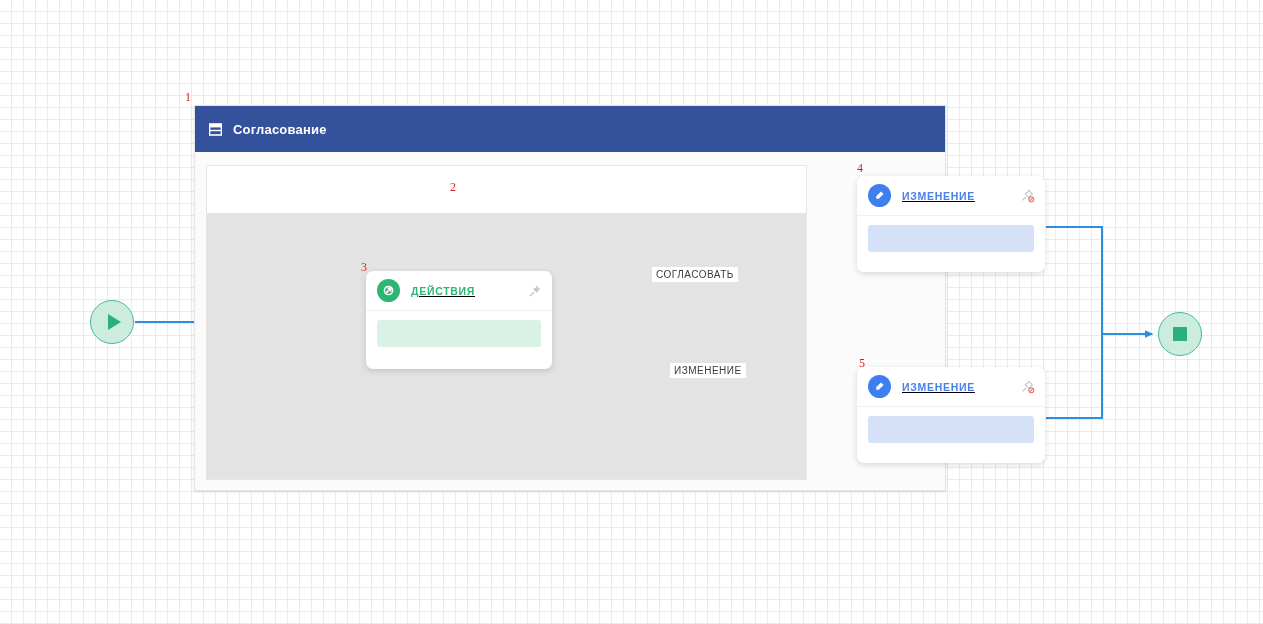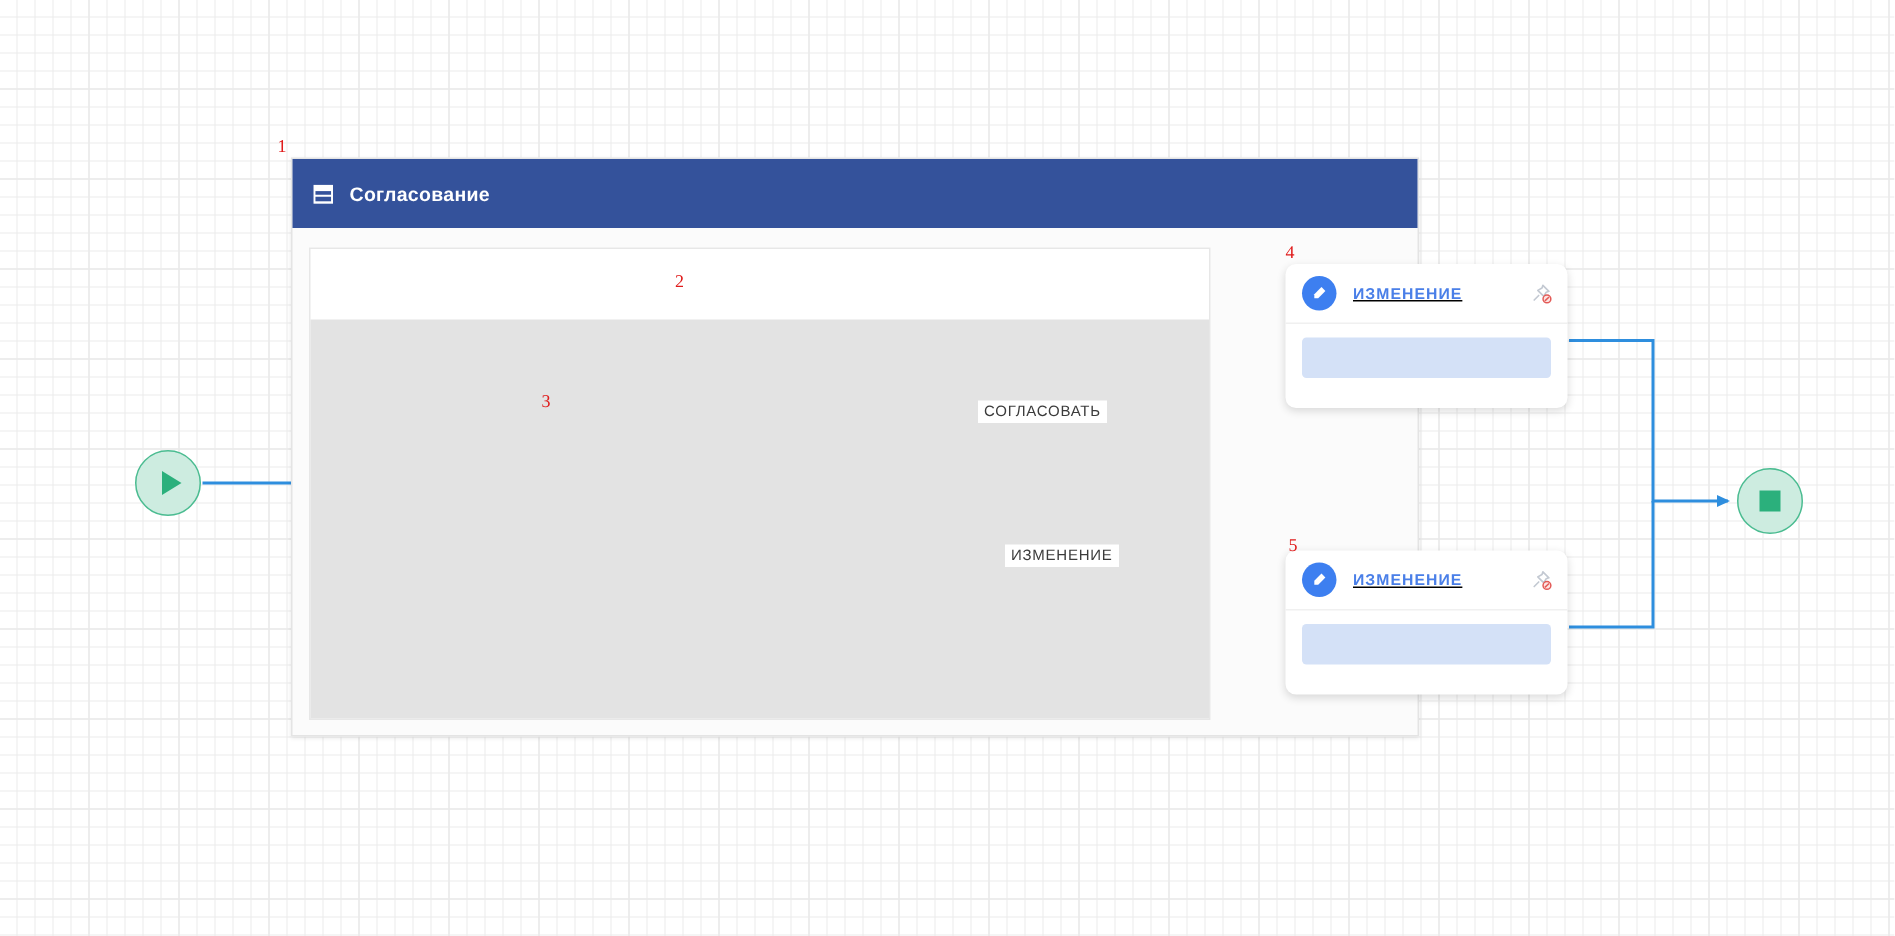--- a/index.html
+++ b/index.html
@@ -273,20 +273,41 @@
   </div>
 
   <div class="event" id="event-start">
     <div class="play-glyph"></div>
   </div>
 
   <div class="event" id="event-end">
     <div class="stop-glyph"></div>
   </div>
 
+  <div class="card" id="card-actions">
+    <div class="card-head">
+      <span class="card-badge green">
+        <svg width="13" height="13" viewBox="0 0 13 13" xmlns="http://www.w3.org/2000/svg">
+          <circle cx="6.5" cy="6.5" r="4.1" fill="none" stroke="#ffffff" stroke-width="1.5"></circle>
+          <path d="M4.6,8.4 L8.6,4.4" stroke="#ffffff" stroke-width="1.5" stroke-linecap="round"></path>
+          <path d="M8.7,7.0 L8.7,4.3 L6.0,4.3" fill="none" stroke="#ffffff" stroke-width="1.5" stroke-linecap="round" stroke-linejoin="round"></path>
+        </svg>
+      </span>
+      <span class="card-label green">ДЕЙСТВИЯ</span>
+      <span class="card-pin">
+        <svg width="14" height="14" viewBox="0 0 14 14" xmlns="http://www.w3.org/2000/svg">
+          <path d="M8.4,1.6 L12.4,5.6 L10.6,6.2 L9.0,9.0 L5.0,5.0 L7.8,3.4 z" fill="#c3c9d2"></path>
+          <line x1="5.6" y1="8.4" x2="2.2" y2="11.8" stroke="#c3c9d2" stroke-width="1.4" stroke-linecap="round"></line>
+        </svg>
+      </span>
+    </div>
+    <div class="card-body">
+      <div class="card-field green"></div>
+    </div>
+  </div>
 
   <div class="card" id="card-change-1">
     <div class="card-head">
       <span class="card-badge blue">
         <svg width="13" height="13" viewBox="0 0 13 13" xmlns="http://www.w3.org/2000/svg">
           <path d="M3.2,9.8 L3.2,7.2 L8.0,2.4 L10.6,5.0 L5.8,9.8 z" fill="#ffffff"></path>
         </svg>
       </span>
       <span class="card-label blue">ИЗМЕНЕНИЕ</span>
       <span class="card-pin">

